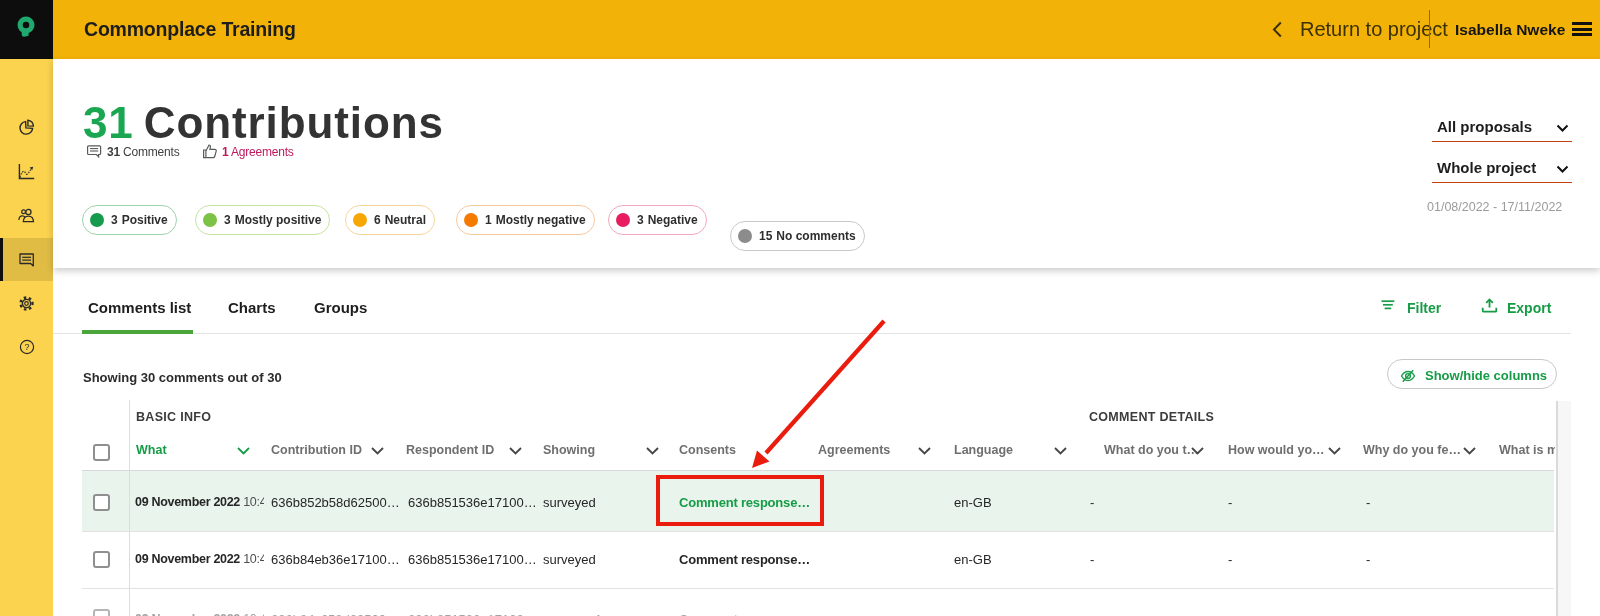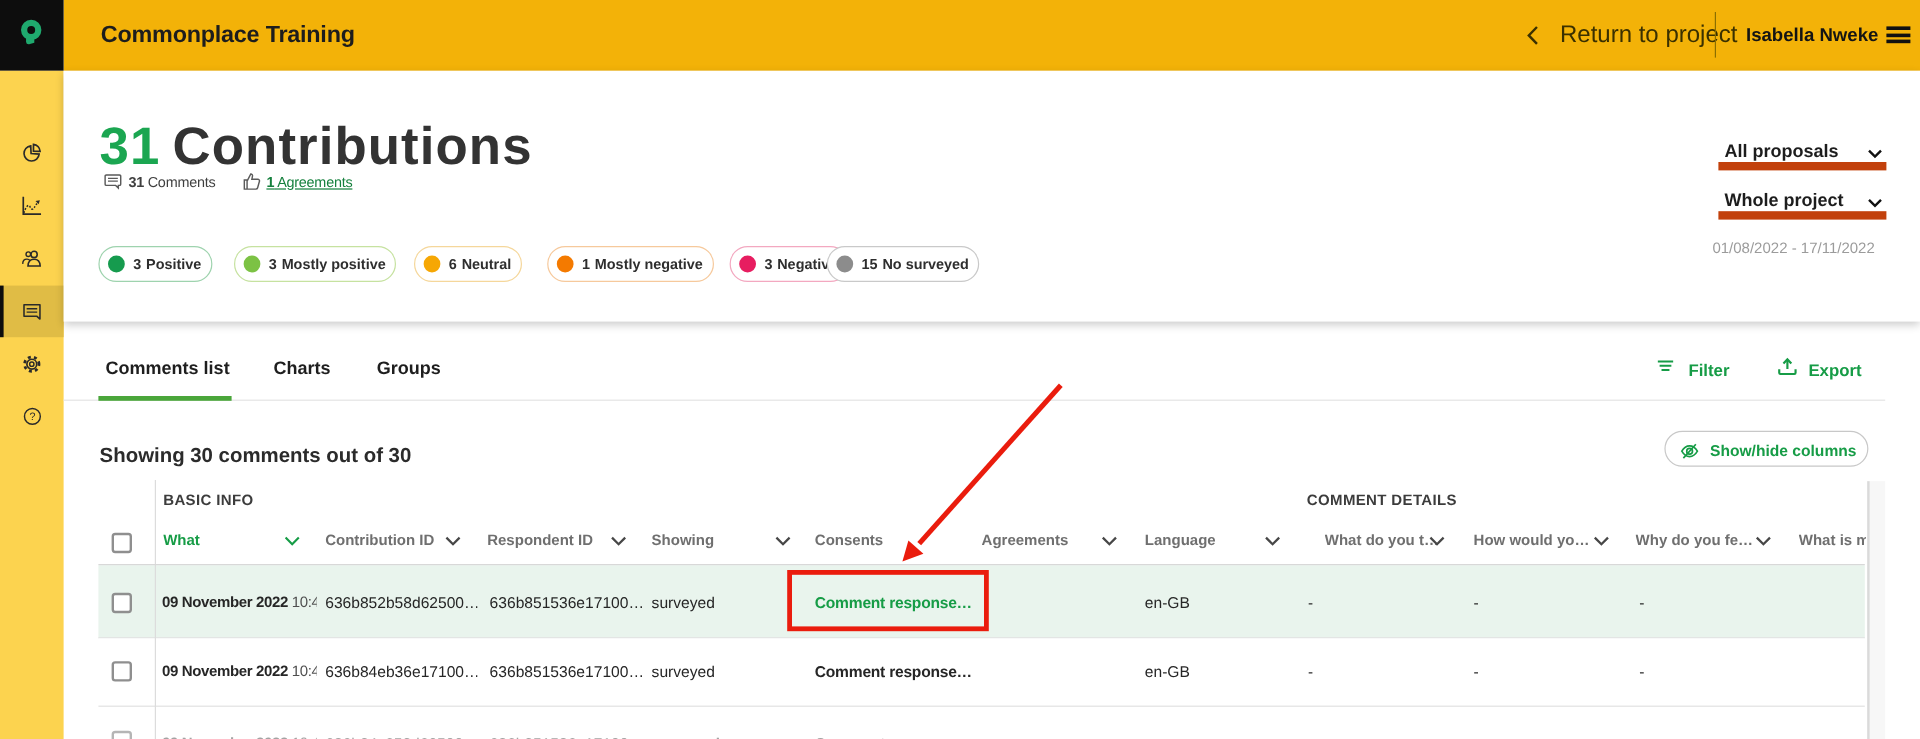--- a/index.html
+++ b/index.html
@@ -11,21 +11,21 @@
 #logobox { left:0; top:0; width:53px; height:59px; background:#0d0d0d; }
 #sidebar { left:0; top:59px; width:53px; height:557px; background:#fcd34f; }
 
 #card { left:53px; top:59px; width:1547px; height:209px; background:#fff; box-shadow:0 3px 7px rgba(0,0,0,0.20); }
 
 .pill { position:absolute; top:146px; display:flex; align-items:center; height:30px; border-radius:15px; background:#fff; border:1px solid #ccc; padding:0 8px 0 7px; }
 .pill .dot { width:14px; height:14px; border-radius:50%; margin-right:7px; }
 .pill b { font-size:12px; color:#2e2e2e; margin-right:4px; }
 .pill span { font-size:12px; font-weight:bold; color:#2e2e2e; white-space:nowrap; }
 
-.sel { position:absolute; width:140px; border-bottom:7px solid #c2410c; height:26px; }
+.sel { position:absolute; width:140px; border-bottom:1px solid #c2410c; height:26px; }
 .sel .lab { font-size:15px; font-weight:bold; color:#1d1d1d; position:absolute; left:5px; top:2px; }
 
 .gbtn { font-size:14px; font-weight:bold; color:#169c46; }
 
 .gh { position:absolute; top:410px; font-size:12.5px; font-weight:bold; color:#3c3c3c; letter-spacing:0.3px; }
 .ch { position:absolute; top:443px; font-size:12.5px; font-weight:bold; color:#6f6f6f; white-space:nowrap; overflow:hidden; }
 .cell { position:absolute; font-size:13px; color:#262626; white-space:nowrap; overflow:hidden; }
 .cb { position:absolute; left:93px; width:17px; height:17px; border:2px solid #8f8f8f; border-radius:3px; background:#fff; }
 </style>
 </head>
@@ -89,21 +89,21 @@
   <div class="abs" style="left:30px; top:39px; font-size:44px; font-weight:bold; color:#333; letter-spacing:0.9px;"><span style="color:#1ba651; margin-right:10px;">31</span>Contributions</div>
   <svg class="abs" style="left:33px; top:85px;" width="17" height="16" viewBox="0 0 17 16">
       <path d="M2.6 1.8 Q1.6 1.8 1.6 2.8 L1.6 9.5 Q1.6 10.5 2.6 10.5 L10.4 10.5 L12.6 12.7 L12.6 10.5 L13.6 10.5 Q14.6 10.5 14.6 9.5 L14.6 2.8 Q14.6 1.8 13.6 1.8 Z" fill="none" stroke="#5a5a5a" stroke-width="1.2"></path>
       <line x1="4" y1="4.6" x2="12.2" y2="4.6" stroke="#5a5a5a" stroke-width="1.1"></line>
       <line x1="4" y1="7" x2="12.2" y2="7" stroke="#5a5a5a" stroke-width="1.1"></line>
     </svg>
   <div class="abs" style="left:54px; top:86px; font-size:12px; color:#3f3f3f; letter-spacing:-0.2px;"><b>31</b> Comments</div>
   <svg class="abs" style="left:149px; top:84px;" width="16" height="17" viewBox="0 0 16 17">
       <path d="M1.6 7 L3.9 7 L3.9 14.6 L1.6 14.6 Z M3.9 8 L7 2 C8 2 8.6 2.8 8.4 3.8 L7.9 6.3 L12.8 6.3 C13.8 6.3 14.5 7.2 14.2 8.1 L12.7 13.5 C12.5 14.2 11.9 14.6 11.2 14.6 L3.9 14.6" fill="none" stroke="#5a5a5a" stroke-width="1.2"></path>
     </svg>
-  <div class="abs" style="left:169px; top:86px; font-size:12px; color:#15803d; letter-spacing:-0.2px;text-decoration:underline;"><b>1</b> Agreements</div>
+  <div class="abs" style="left:169px; top:86px; font-size:12px; color:#be185d; letter-spacing:-0.2px;"><b>1</b> Agreements</div>
 
   <div class="pill" style="left:29px; border-color:#9ed3ae;">
       <div class="dot" style="background:#169b4e;"></div>
       <b>3</b>
       <span>Positive</span>
     </div>
   <div class="pill" style="left:142px; border-color:#c6e2a0;">
       <div class="dot" style="background:#7cc244;"></div>
       <b>3</b>
       <span>Mostly positive</span>
@@ -116,24 +116,24 @@
   <div class="pill" style="left:403px; border-color:#f6c99c;">
       <div class="dot" style="background:#f47a00;"></div>
       <b>1</b>
       <span>Mostly negative</span>
     </div>
   <div class="pill" style="left:555px; border-color:#f3a8c0;">
       <div class="dot" style="background:#e71d60;"></div>
       <b>3</b>
       <span>Negative</span>
     </div>
-  <div class="pill" style="left:636px; border-color:#c9c9c9;">
+  <div class="pill" style="left:677px; border-color:#c9c9c9;margin-top:16px;">
       <div class="dot" style="background:#8c8c8c;"></div>
       <b>15</b>
-      <span>No surveyed</span>
+      <span>No comments</span>
     </div>
 
   <div class="sel" style="left:1379px; top:57px;">
       <span class="lab">All proposals</span>
       <svg width="13" height="9" viewBox="0 0 13 9" style="position:absolute; right:3px; top:8px;">
         <polyline points="1.5,1.5 6.5,6.5 11.5,1.5" fill="none" stroke="#111" stroke-width="2"></polyline>
       </svg>
     </div>
   <div class="sel" style="left:1379px; top:98px;">
       <span class="lab">Whole project</span>
@@ -156,21 +156,21 @@
     <line x1="3.6" y1="8.4" x2="10.2" y2="8.4" stroke="#169c46" stroke-width="1.7"></line>
   </svg>
 <div class="abs gbtn" style="left:1407px; top:300px;">Filter</div>
 <svg class="abs" style="left:1481px; top:297px;" width="17" height="17" viewBox="0 0 17 17">
     <path d="M1.7 10.8 L1.7 13.7 Q1.7 14.7 2.7 14.7 L14.3 14.7 Q15.3 14.7 15.3 13.7 L15.3 10.8" fill="none" stroke="#169c46" stroke-width="1.8"></path>
     <line x1="8.5" y1="3" x2="8.5" y2="10.6" stroke="#169c46" stroke-width="1.8"></line>
     <polyline points="5.2,5.9 8.5,2.5 11.8,5.9" fill="none" stroke="#169c46" stroke-width="1.8"></polyline>
   </svg>
 <div class="abs gbtn" style="left:1507px; top:300px;">Export</div>
 
-<div class="abs" style="left:83px; top:370px; font-size:17px; font-weight:bold; color:#2b2b2b;">Showing 30 comments out of 30</div>
+<div class="abs" style="left:83px; top:370px; font-size:13px; font-weight:bold; color:#2b2b2b;">Showing 30 comments out of 30</div>
 <div class="abs" style="left:1387px; top:359px; width:170px; height:30px; border:1px solid #c8c8c8; border-radius:15px;">
   <svg style="position:absolute; left:12px; top:9px;" width="16" height="14" viewBox="0 0 16 14">
       <path d="M1.5 7 C3.2 4 5.5 2.5 8 2.5 C10.5 2.5 12.8 4 14.5 7 C12.8 10 10.5 11.5 8 11.5 C5.5 11.5 3.2 10 1.5 7 Z" fill="none" stroke="#169c46" stroke-width="1.4"></path>
       <circle cx="8" cy="7" r="2.4" fill="none" stroke="#169c46" stroke-width="1.4"></circle>
       <line x1="2.8" y1="12.8" x2="13.2" y2="1.2" stroke="#169c46" stroke-width="1.4"></line>
     </svg>
   <div style="position:absolute; left:37px; top:7.5px; font-size:13px; font-weight:bold; color:#169c46; white-space:nowrap;">Show/hide columns</div>
 </div>
 
 <div class="abs" style="left:82px; top:471px; width:1472px; height:61px; background:#e9f4ed; border-bottom:1px solid #e2e2e2;"></div>

